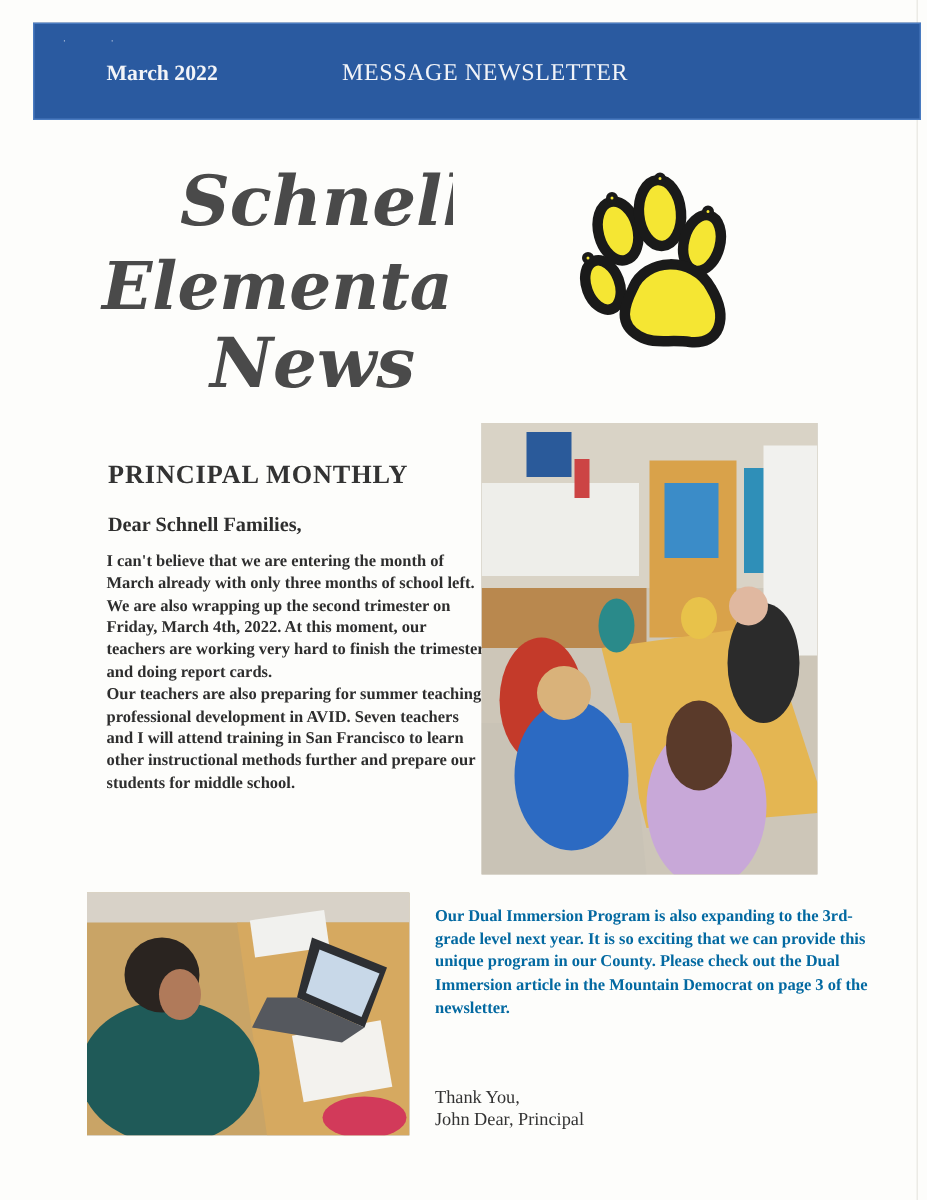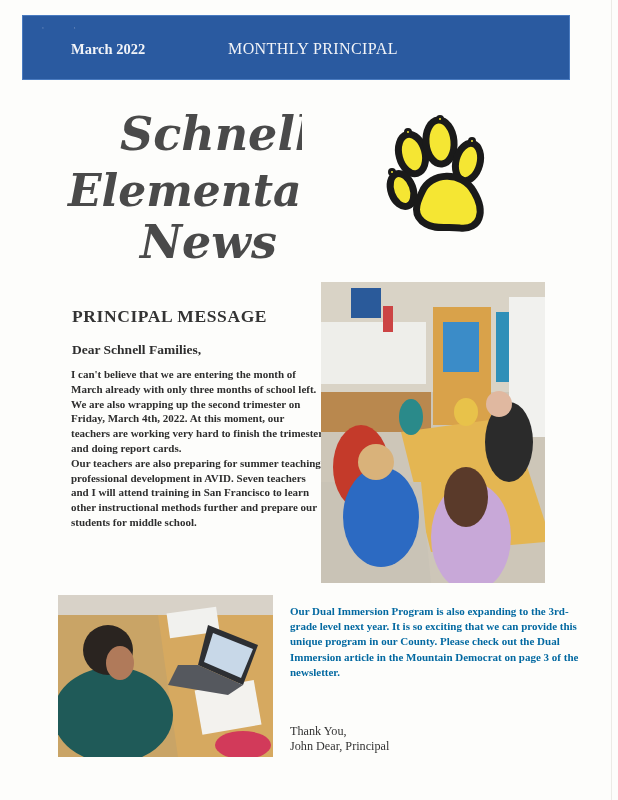--- a/index.html
+++ b/index.html
@@ -8,21 +8,21 @@
     background: #fdfdfb;
     position: relative;
     font-family: "DejaVu Serif", "Liberation Serif", serif;
     color: #2b2b2b;
   }
   .page-edge {
     position: absolute; right: 6px; top: 0; bottom: 0; width: 1px;
     background: #ecebe6;
   }
   .banner {
-    position: absolute; left: 22px; top: 15px; width: 548px; height: 65px;
+    position: absolute; left: 22px; top: 15px; width: 592px; height: 65px;
     background: #2a5aa0;
     box-shadow: 0 0 0 1px #4a7bc0 inset;
   }
   .banner .specks { position: absolute; left: 20px; top: 9px; font-size: 6px; color: #cfd8ea; letter-spacing: 14px; }
   .banner .date {
     position: absolute; left: 49px; top: 26px;
     font-family: "Liberation Serif", serif; font-weight: bold; font-size: 14.5px; color: #f2f4f8;
   }
   .banner .title {
     position: absolute; left: 206px; top: 25px;
@@ -67,21 +67,21 @@
   .signoff div { white-space: nowrap; }
 </style>
 </head>
 <body>
 
 <div class="page-edge"></div>
 
 <header class="banner">
   <div class="specks">· ·</div>
   <div class="date">March 2022</div>
-  <div class="title">MONTHLY PRINCIPAL</div>
+  <div class="title">MESSAGE NEWSLETTER</div>
 </header>
 
 <div class="masthead">
   <svg viewBox="0 0 240 185">
     <text x="58" y="62" font-size="46">Schnell</text>
     <text x="6" y="118" font-size="44">Elementary</text>
     <text x="78" y="170" font-size="46">News</text>
   </svg>
 </div>
 
@@ -96,21 +96,21 @@
     </g>
     <g fill="#f5e633" stroke="#1a1a1a" stroke-width="3">
       <circle cx="26" cy="20" r="2.5"></circle>
       <circle cx="58" cy="7" r="2.5"></circle>
       <circle cx="90" cy="29" r="2.5"></circle>
       <circle cx="10" cy="60" r="2.5"></circle>
     </g>
   </svg>
 </div>
 
-<h2 class="section-title" style="margin:0;">PRINCIPAL MESSAGE</h2>
+<h2 class="section-title" style="margin:0;">PRINCIPAL MONTHLY</h2>
 <div class="greeting">Dear Schnell Families,</div>
 <div class="message">
   <p>I can't believe that we are entering the month of March already with only three months of school left. We are also wrapping up the second trimester on Friday, March 4th, 2022. At this moment, our teachers are working very hard to finish the trimester and doing report cards.</p>
   <p>Our teachers are also preparing for summer teaching professional development in AVID. Seven teachers and I will attend training in San Francisco to learn other instructional methods further and prepare our students for middle school.</p>
 </div>
 
 <div class="photo photo-classroom">
   <svg viewBox="0 0 224 301" preserveAspectRatio="none" aria-label="Students working at a table with a teacher in a classroom">
     <rect width="224" height="301" fill="#cdc6b8"></rect>
     <rect x="0" y="0" width="224" height="110" fill="#d9d3c6"></rect>

